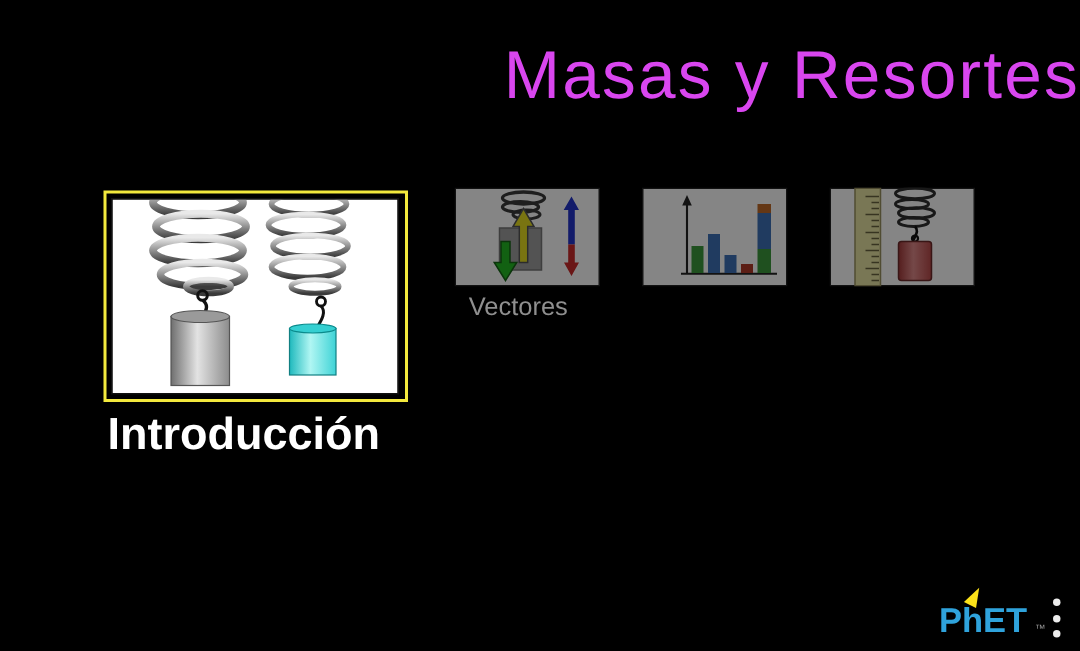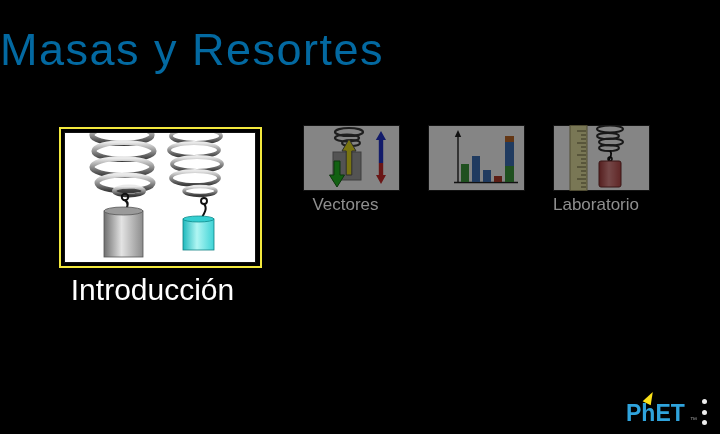--- a/index.html
+++ b/index.html
@@ -1,26 +1,26 @@
 <!DOCTYPE html>
 <html><head>
 <meta charset="utf-8">
 <style>
   html,body{margin:0;padding:0;background:#000;}
   .stage{
     position:relative;width:720px;height:434px;background:#000;overflow:hidden;
     font-family:"Liberation Sans",sans-serif;
   }
   .page-title{
-    position:absolute;top:22px;left:0;right:0;text-align:left;
-    color:#0369a1;font-size:45px;font-weight:400;letter-spacing:1.5px;line-height:56px;
+    position:absolute;top:22px;left:0;right:0;text-align:right;
+    color:#d946ef;font-size:45px;font-weight:400;letter-spacing:1.5px;line-height:56px;
   }
   
   .screen-big{
-    position:absolute;left:59px;top:127px;width:187px;cursor:pointer;
+    position:absolute;left:69px;top:127px;width:187px;cursor:pointer;font-weight:bold;
   }
   .big-frame{
     box-sizing:border-box;width:203px;height:141px;
     border:2px solid #f3e93d;background:#000;padding:4px;
   }
   .big-img{
     width:190px;height:129px;background:#fff;outline:1px solid #111;
   }
   .big-label{
     margin-top:4px;text-align:center;color:#fff;font-size:30px;line-height:36px;
@@ -176,21 +176,20 @@
         </g>
         <ellipse cx="57" cy="4" rx="13" ry="3.5" fill="none" stroke="#2e2e2e" stroke-width="2"></ellipse>
         <ellipse cx="55" cy="11" rx="11" ry="3" fill="none" stroke="#2e2e2e" stroke-width="2"></ellipse>
         <ellipse cx="58" cy="17" rx="12" ry="3.5" fill="none" stroke="#2e2e2e" stroke-width="2"></ellipse>
         <ellipse cx="56" cy="23" rx="10" ry="3" fill="none" stroke="#2e2e2e" stroke-width="2"></ellipse>
         <path d="M57,26 c3,3 0,6 -1,9" fill="none" stroke="#111" stroke-width="1.8"></path>
         <circle cx="57" cy="34" r="2" fill="none" stroke="#111" stroke-width="1.5"></circle>
         <rect x="46" y="36" width="22" height="26" rx="2" fill="url(#redM)" stroke="#6e2a2a" stroke-width="1"></rect>
       </svg>
     </div>
-    <div class="small-label">Laboratorio</div>
   </div>
 
   <div class="footer">
     <div class="phet-logo">
       <span class="phet-text">PhET</span>
       <span class="phet-flame"></span>
       <span class="phet-tm">™</span>
     </div>
     <button class="menu-dots" aria-label="PhET menu">
       <span class="dot"></span>

